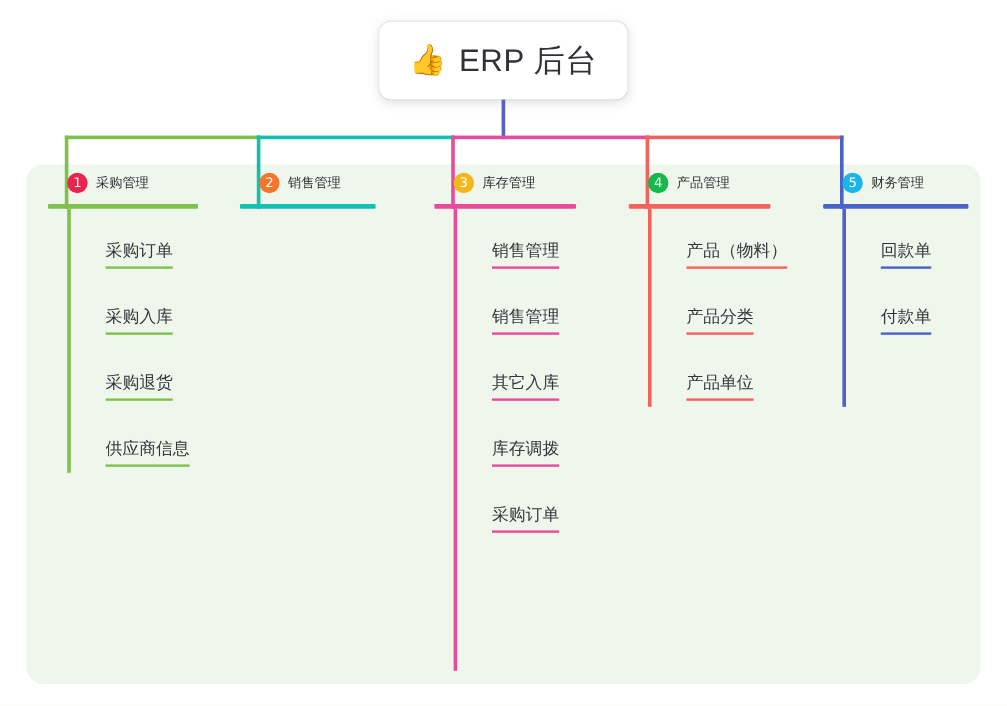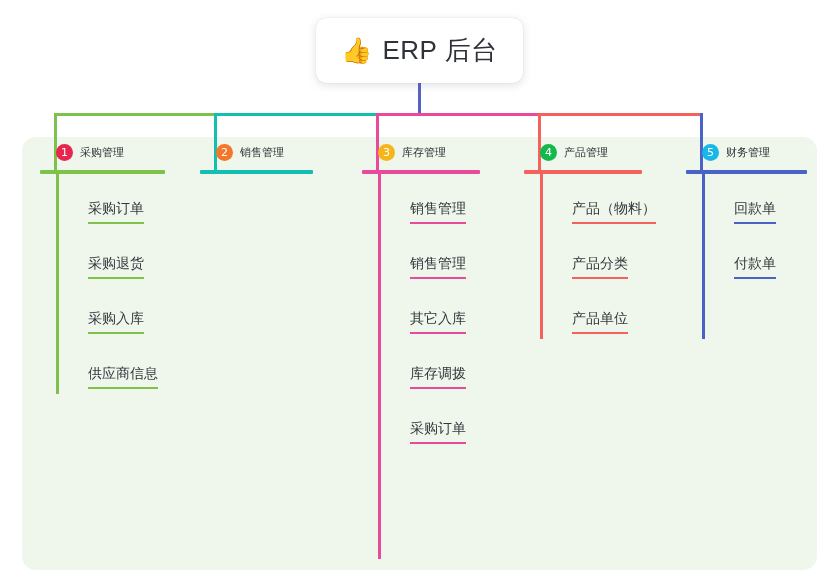--- a/index.html
+++ b/index.html
@@ -120,27 +120,27 @@
         <div class="branch">
           <div class="spine" style="background: rgb(126, 193, 75); height: 220px;"></div>
           <div class="leaf">
             <div class="leaf-inner">
               <span class="leaf-text">采购订单</span>
               <div class="leaf-underline" style="background: rgb(126, 193, 75);"></div>
             </div>
           </div>
           <div class="leaf">
             <div class="leaf-inner">
+              <span class="leaf-text">采购入库</span>
+              <div class="leaf-underline" style="background: rgb(126, 193, 75);"></div>
+            </div>
+          </div>
+          <div class="leaf">
+            <div class="leaf-inner">
               <span class="leaf-text">采购退货</span>
-              <div class="leaf-underline" style="background: rgb(126, 193, 75);"></div>
-            </div>
-          </div>
-          <div class="leaf">
-            <div class="leaf-inner">
-              <span class="leaf-text">采购入库</span>
               <div class="leaf-underline" style="background: rgb(126, 193, 75);"></div>
             </div>
           </div>
           <div class="leaf">
             <div class="leaf-inner">
               <span class="leaf-text">供应商信息</span>
               <div class="leaf-underline" style="background: rgb(126, 193, 75);"></div>
             </div>
           </div>
         </div>

